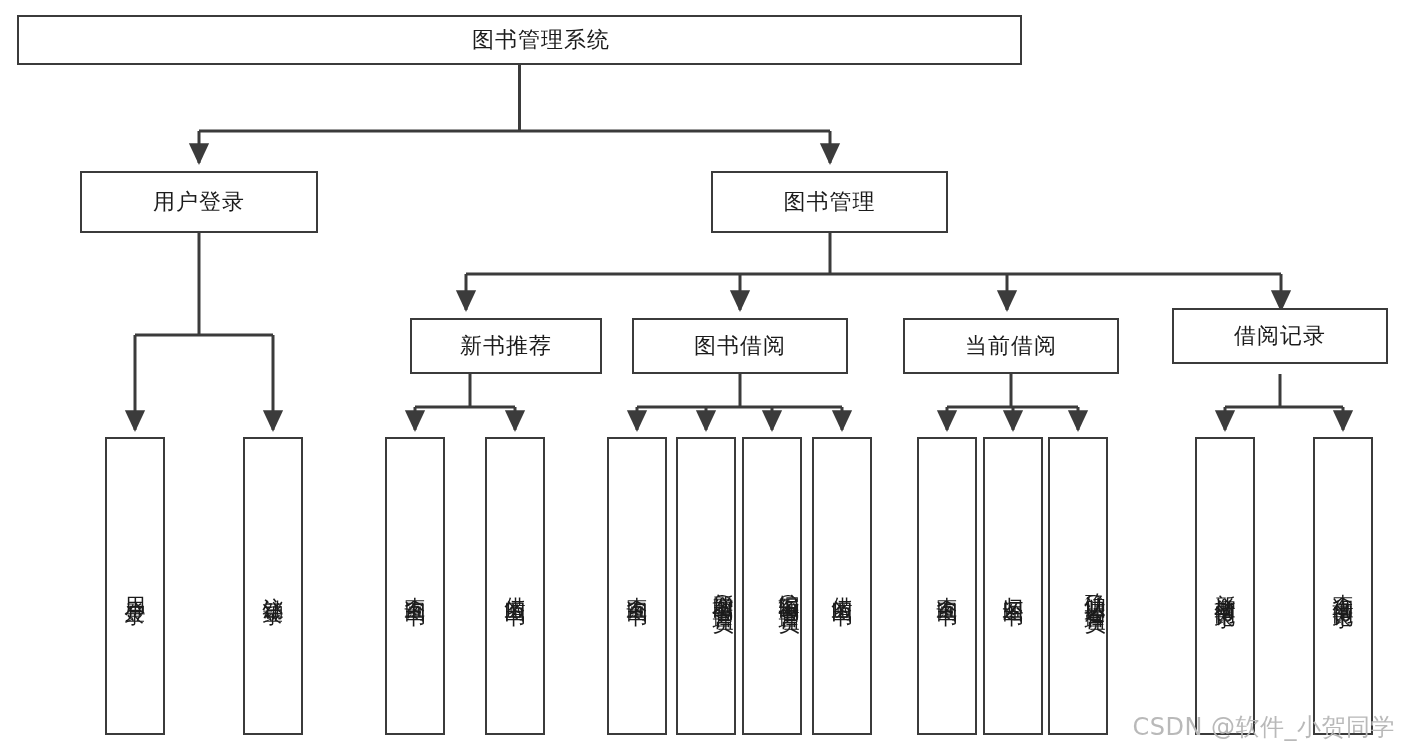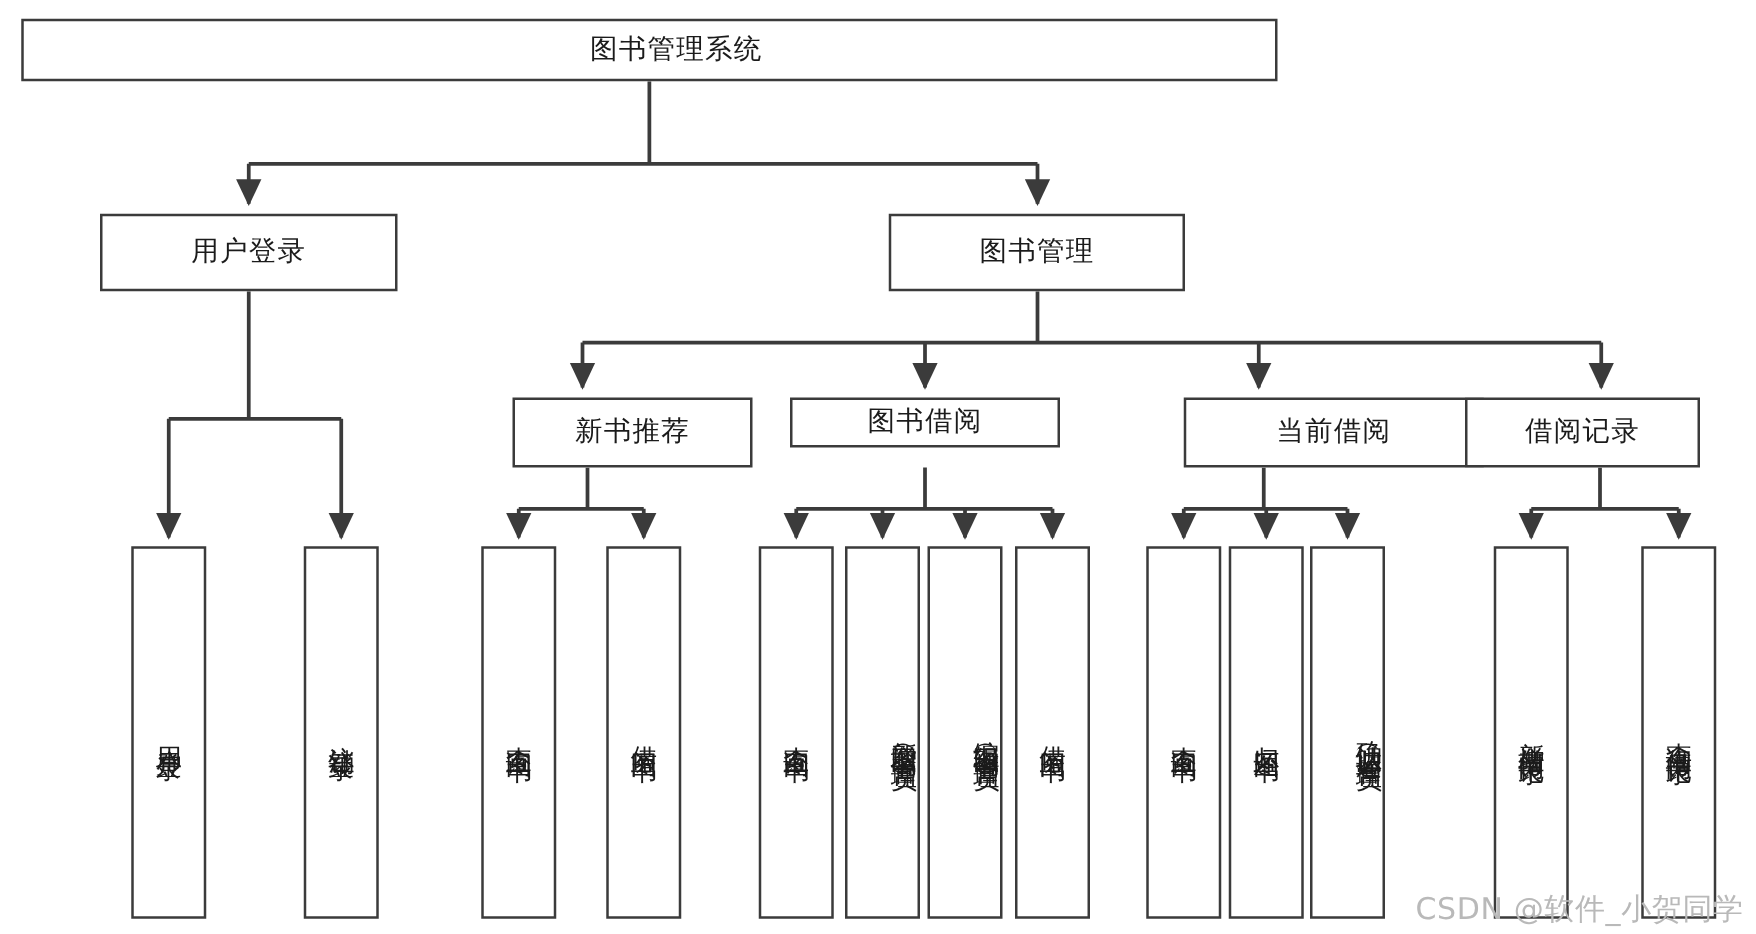--- a/index.html
+++ b/index.html
@@ -134,27 +134,27 @@
   <div class="node node-h" style="left:80px; top:171px; width:238px; height:62px;">
     <span class="node-label">用户登录</span>
   </div>
   <div class="node node-h" style="left:711px; top:171px; width:237px; height:62px;">
     <span class="node-label">图书管理</span>
   </div>
 
   <div class="node node-h" style="left:362px; top:318px; width:192px; height:56px;margin-left:48px;">
     <span class="node-label">新书推荐</span>
   </div>
-  <div class="node node-h" style="left:632px; top:318px; width:216px; height:40px;">
+  <div class="node node-h" style="left:632px; top:318px; width:216px; height:56px;">
     <span class="node-label">图书借阅</span>
   </div>
-  <div class="node node-h" style="left:903px; top:318px; width:240px; height:56px;margin-left:44px;">
+  <div class="node node-h" style="left:903px; top:318px; width:216px; height:56px;">
     <span class="node-label">当前借阅</span>
   </div>
-  <div class="node node-h" style="left:1172px; top:318px; width:188px; height:56px;">
+  <div class="node node-h" style="left:1172px; top:308px; width:216px; height:56px;">
     <span class="node-label">借阅记录</span>
   </div>
 
   <div class="node node-v center-v" style="left:105px; top:437px; width:60px; height:298px;">
     <span class="node-label">用户登录</span>
   </div>
   <div class="node node-v center-v" style="left:243px; top:437px; width:60px; height:298px;">
     <span class="node-label">注销登录</span>
   </div>
   <div class="node node-v center-v" style="left:385px; top:437px; width:60px; height:298px;">

